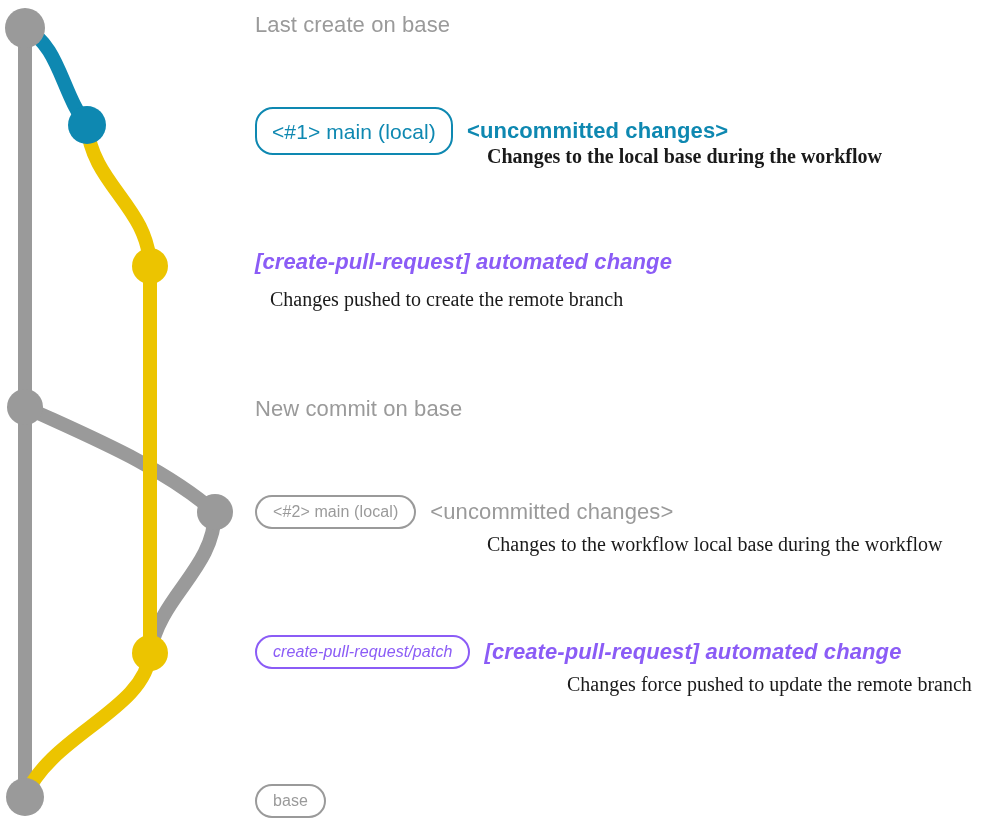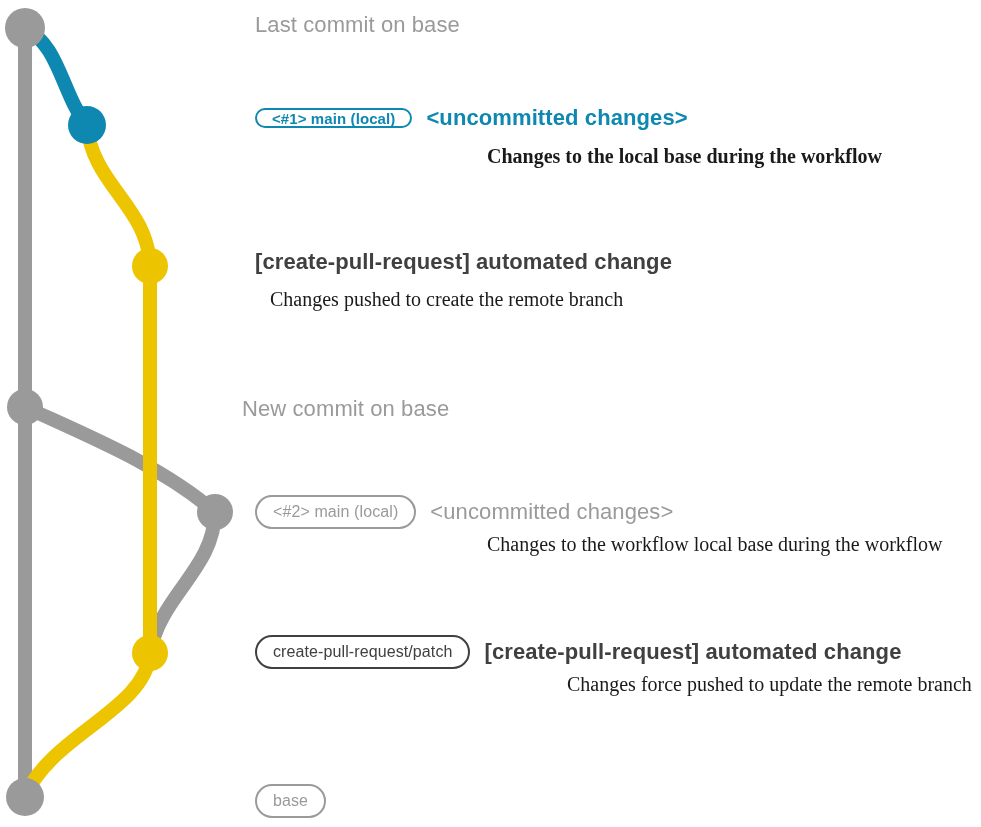--- a/index.html
+++ b/index.html
@@ -38,26 +38,26 @@
     align-items: center;
     gap: 14px;
     white-space: nowrap;
   }
 
   .pill {
     display: inline-flex;
     align-items: center;
     justify-content: center;
     box-sizing: border-box;
-    height: 20px;
+    height: 48px;
     padding: 0 15px;
     border-radius: 18px;
     border: 2px solid currentColor;
-    font-size: 15px;
-    font-weight: 700;
+    font-size: 21px;
+    font-weight: 400;
     letter-spacing: 0.1px;
     line-height: 1;
     background: #ffffff;
   }
 
   .pill.small {
     height: 34px;
     padding: 12px 16px;
     border-width: 2px;
     border-radius: 17px;
@@ -81,29 +81,29 @@
     position: absolute;
     font-family: "Liberation Serif", serif;
     font-size: 20px;
     color: #1a1a1a;
     white-space: nowrap;
     line-height: 1;
   }
 
   .c-gray   { color: #9a9a9a; }
   .c-teal   { color: #0e88b1; }
-  .c-yellow { color: #404040; }
+  .c-yellow { color: #8b5cf6; font-style: italic; }
 
   
   #row-last-commit      { left: 255px; top: 14px; }
   #row-commit-1         { left: 255px; top: 107px; }
   #sub-commit-1         { left: 487px; top: 146px; font-weight: bold; }
   #row-commit-2         { left: 255px; top: 251px; }
   #sub-commit-2         { left: 270px; top: 289px; }
-  #row-new-commit       { left: 242px; top: 398px; }
+  #row-new-commit       { left: 255px; top: 398px; }
   #row-commit-3         { left: 255px; top: 495px; }
   #sub-commit-3         { left: 487px; top: 534px; }
   #row-commit-4         { left: 255px; top: 635px; }
   #sub-commit-4         { left: 567px; top: 674px; }
   #row-merge            { left: 255px; top: 801px; transform: translateY(-50%); }
 </style>
 </head>
 <body>
 
 <svg id="graph-svg" viewBox="0 0 981 827" xmlns="http://www.w3.org/2000/svg">
@@ -125,21 +125,21 @@
   <circle cx="25" cy="28" r="20" fill="#9a9a9a"></circle>
   <circle cx="87" cy="125" r="19" fill="#0e88b1"></circle>
   <circle cx="150" cy="266" r="18" fill="#ecc400"></circle>
   <circle cx="25" cy="407" r="18" fill="#9a9a9a"></circle>
   <circle cx="215" cy="512" r="18" fill="#9a9a9a"></circle>
   <circle cx="150" cy="653" r="18" fill="#ecc400"></circle>
   <circle cx="25" cy="797" r="19" fill="#9a9a9a"></circle>
 </svg>
 
 <div class="row headline" id="row-last-commit">
-  <span class="title plain c-gray">Last commit on base</span>
+  <span class="title plain c-gray">Last create on base</span>
 </div>
 
 <div class="row headline" id="row-commit-1">
   <span class="pill c-teal">&lt;#1&gt; main (local)</span>
   <span class="title c-teal">&lt;uncommitted changes&gt;</span>
 </div>
 <div class="subtitle" id="sub-commit-1">Changes to the local base during the workflow</div>
 
 <div class="row headline" id="row-commit-2">
   <span class="title c-yellow">[create-pull-request] automated change</span>

